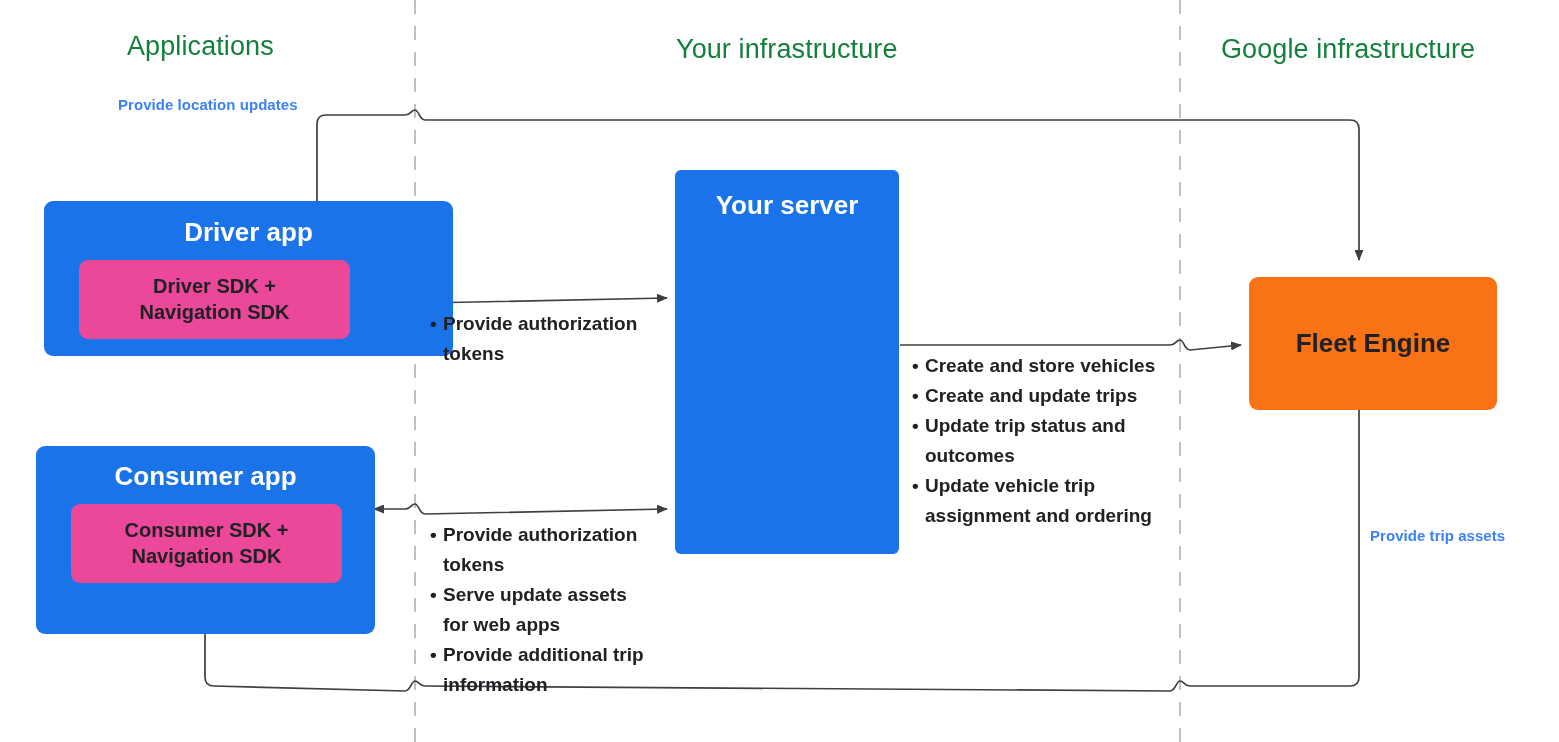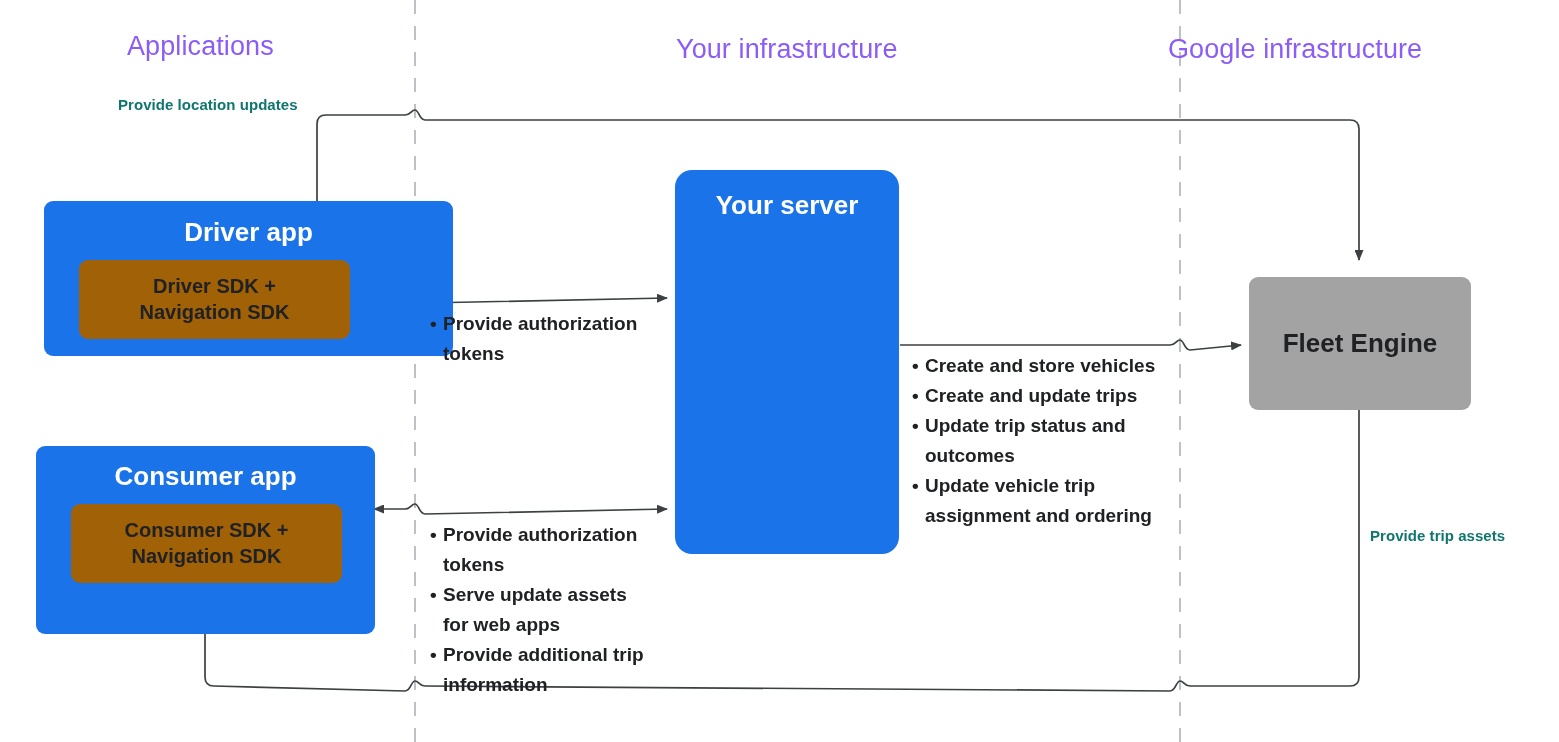--- a/index.html
+++ b/index.html
@@ -24,27 +24,27 @@
     width: 1559px;
     height: 742px;
     pointer-events: none;
   }
 
   
   .col-header {
     position: absolute;
     font-size: 27px;
     font-weight: 400;
-    color: #8b5cf6;
+    color: #15803d;
     white-space: nowrap;
     letter-spacing: 0.1px;
   }
   #hdr-applications { left: 127px; top: 31px; }
   #hdr-your-infra   { left: 676px; top: 34px; }
-  #hdr-google-infra { left: 1168px; top: 34px; }
+  #hdr-google-infra { left: 1221px; top: 34px; }
 
   
   .node {
     position: absolute;
     box-sizing: border-box;
   }
   .app-box {
     background: #1a73e8;
     border-radius: 9px;
   }
@@ -53,21 +53,21 @@
     left: 0;
     right: 0;
     text-align: center;
     color: #ffffff;
     font-size: 26px;
     font-weight: bold;
     white-space: nowrap;
   }
   .sdk-box {
     position: absolute;
-    background: #a16207;
+    background: #ec4899;
     border-radius: 9px;
     display: flex;
     align-items: center;
     justify-content: center;
   }
   .sdk-label {
     color: #202124;
     font-size: 20px;
     font-weight: bold;
     text-align: center;
@@ -79,54 +79,54 @@
   #node-driver-app .app-title { top: 16px; }
   #node-driver-sdk   { left: 35px;  top: 59px;  width: 271px; height: 79px; }
 
   #node-consumer-app { left: 36px;  top: 446px; width: 339px; height: 188px; }
   #node-consumer-app .app-title { top: 15px; }
   #node-consumer-sdk { left: 35px;  top: 58px;  width: 271px; height: 79px; }
 
   #node-your-server {
     left: 675px; top: 170px; width: 224px; height: 384px;
     background: #1a73e8;
-    border-radius: 17px;
+    border-radius: 6px;
   }
   #node-your-server .server-title {
     position: absolute;
     left: 0; right: 0;
     top: 20px;
     text-align: center;
     color: #ffffff;
     font-size: 26px;
     font-weight: bold;
     white-space: nowrap;
   }
 
   #node-fleet-engine {
-    left: 1249px; top: 277px; width: 222px; height: 133px;
-    background: #a3a3a3;
+    left: 1249px; top: 277px; width: 248px; height: 133px;
+    background: #f97316;
     border-radius: 9px;
     display: flex;
     align-items: center;
     justify-content: center;
   }
   #node-fleet-engine .fleet-title {
     color: #202124;
     font-size: 26px;
     font-weight: bold;
     white-space: nowrap;
   }
 
   
   .edge-label {
     position: absolute;
     font-size: 15px;
     font-weight: bold;
-    color: #0f766e;
+    color: #3b82f6;
     white-space: nowrap;
     letter-spacing: 0.05px;
   }
   #lbl-location-updates { left: 118px; top: 96px; }
   #lbl-trip-status      { left: 1370px; top: 527px; }
 
   
   .bullet-list {
     position: absolute;
     font-size: 19px;

